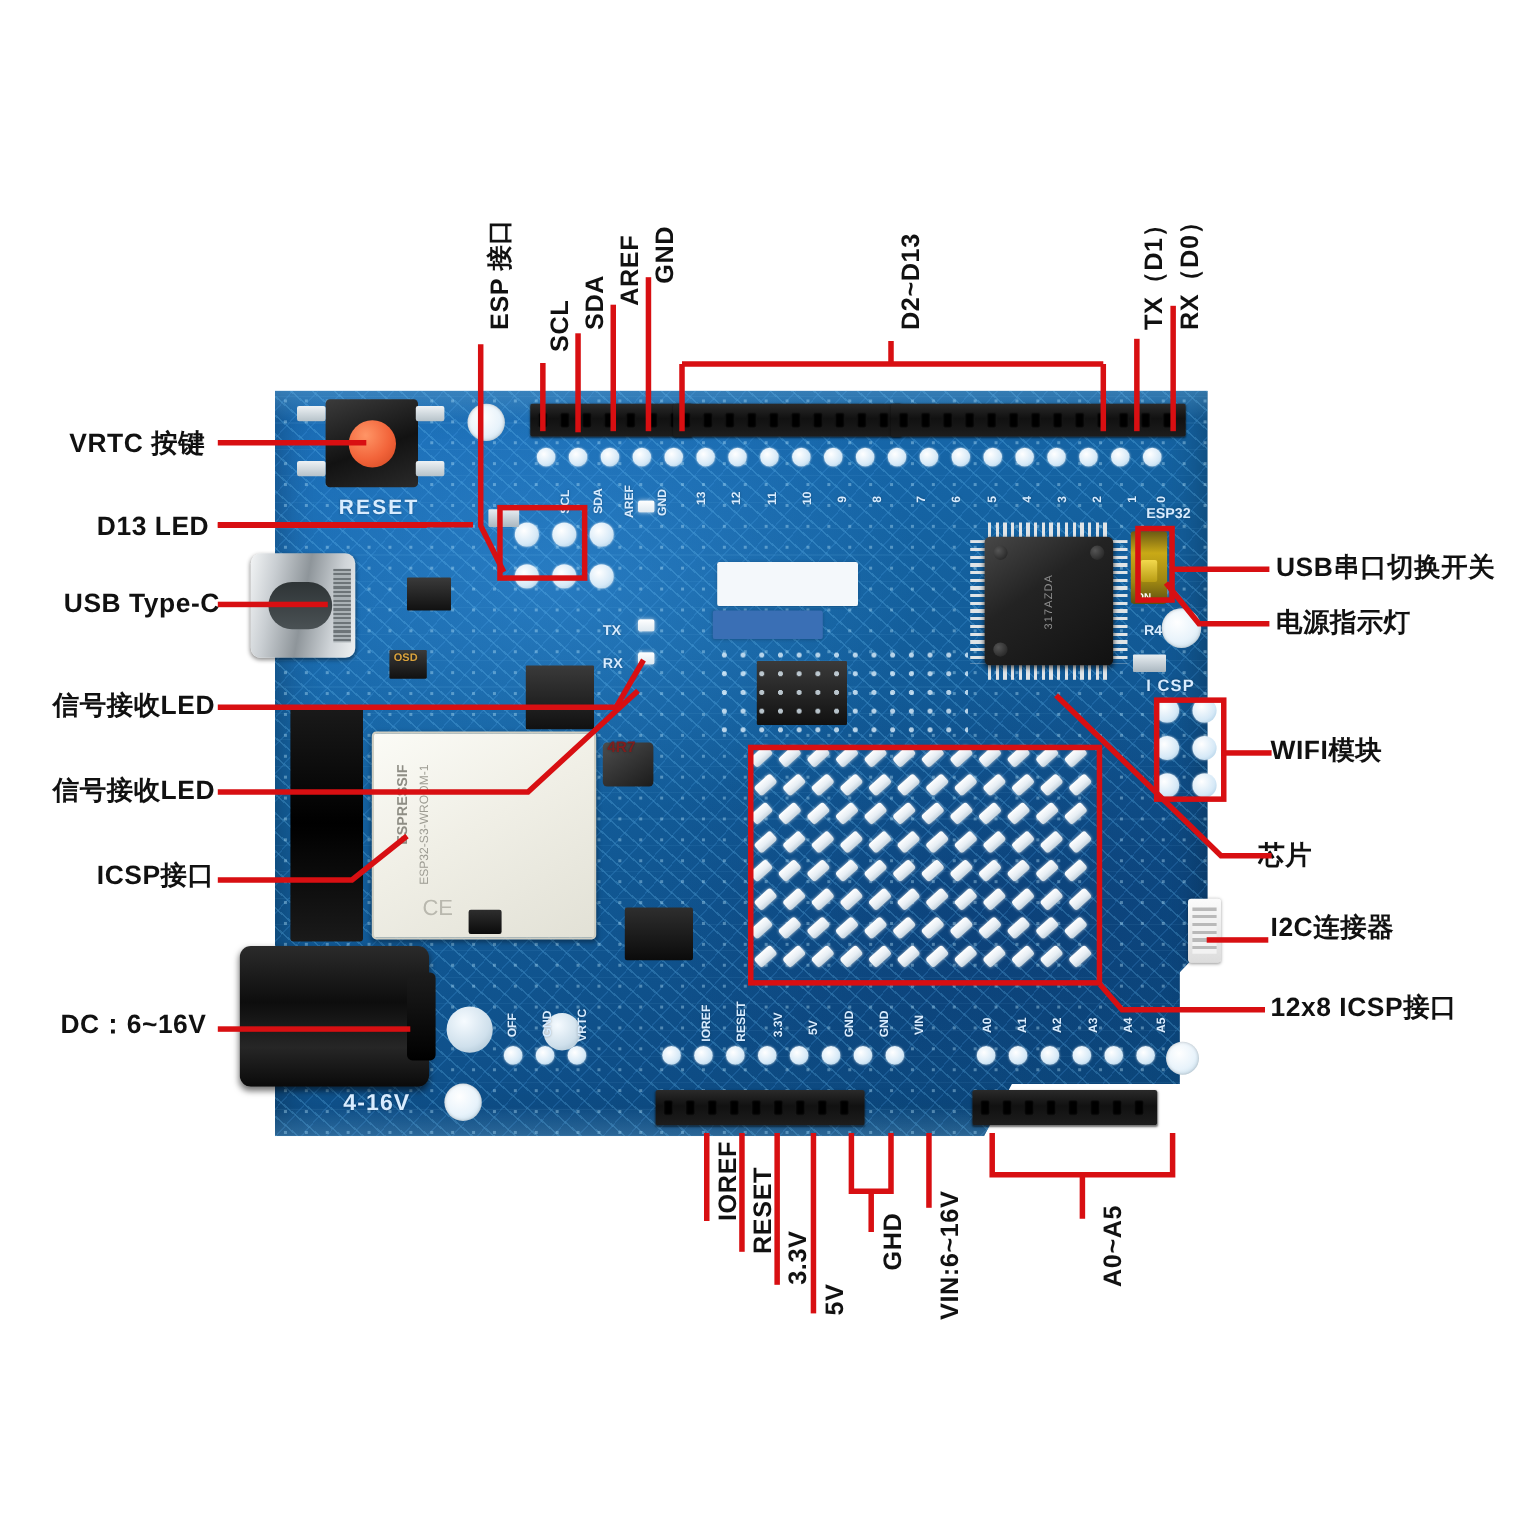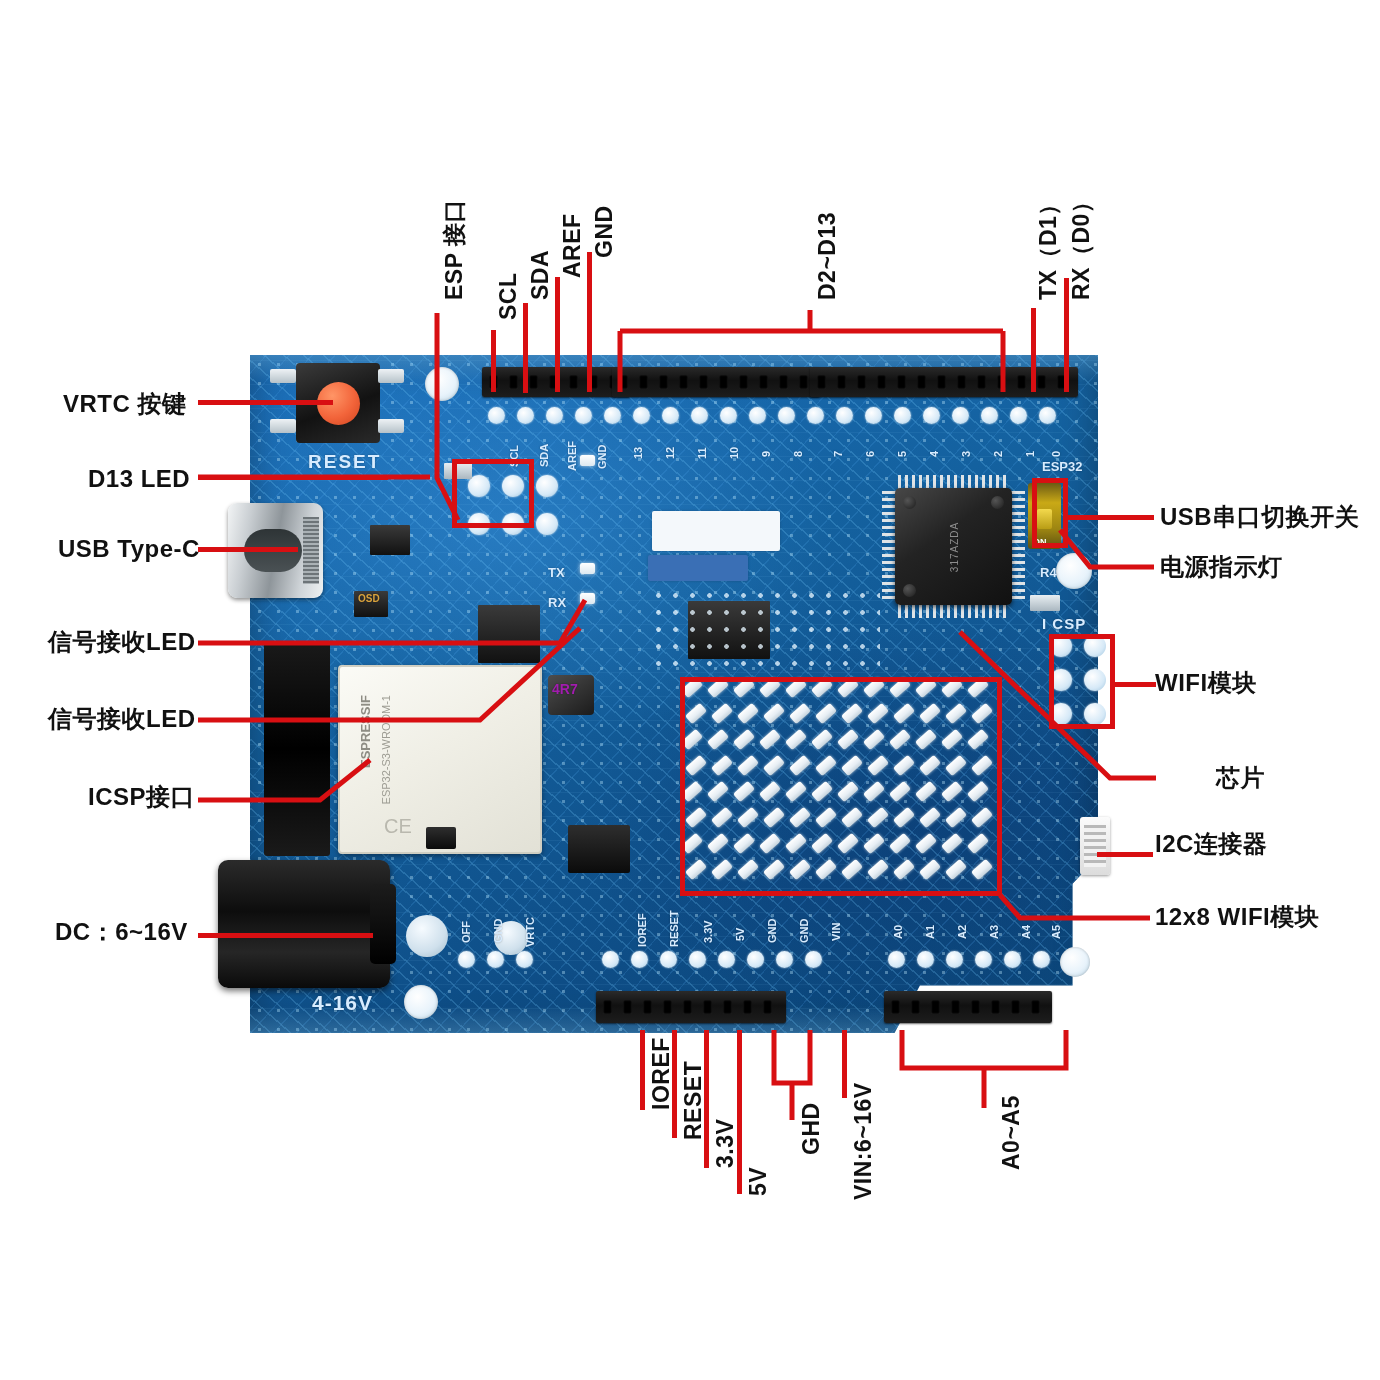--- a/index.html
+++ b/index.html
@@ -260,21 +260,21 @@
     <div class="ledsm" style="left:796px;top:176px;"></div>
 
     <div id="shield"></div>
     <div id="espmod">
       <span class="brand">ESPRESSIF</span>
       <span class="model">ESP32-S3-WROOM-1</span>
       <span class="ce">CE</span>
     </div>
 
     <div class="ind" style="left:298px;top:320px;width:46px;height:40px;"></div>
-    <div class="silk" style="left:302px;top:326px;font-size:14px;color:#a21caf;">4R7</div>
+    <div class="silk" style="left:302px;top:316px;font-size:14px;color:#7f1d1d;">4R7</div>
 
     <div class="reg" style="left:318px;top:470px;width:62px;height:48px;"></div>
     <div class="reg" style="left:176px;top:472px;width:30px;height:22px;"></div>
     <div class="smdblk" style="left:228px;top:250px;width:62px;height:58px;"></div>
     <div class="smdblk" style="left:438px;top:246px;width:82px;height:58px;"></div>
     <div class="smdblk" style="left:120px;top:170px;width:40px;height:30px;"></div>
     <div class="smd" style="left:194px;top:108px;width:28px;height:16px;"></div>
     <div class="cap_e" style="left:156px;top:560px;width:42px;height:42px;"></div>
     <div class="cap_e" style="left:244px;top:566px;width:34px;height:34px;"></div>
     <div class="whitebox" style="left:402px;top:156px;width:128px;height:40px;"></div>
@@ -546,29 +546,29 @@
   <div class="ln lnh" style="left:1066px;top:515px;width:88px;"></div>
 
   <div class="lbl h" style="left:1160px;top:555px;">电源指示灯</div>
   <svg class="brk" style="left:0;top:0;width:1380px;height:1380px;">
     <path d="M1154,567 L1090,567 L1060,530"></path>
   </svg>
 
   <div class="lbl h" style="left:1155px;top:671px;">WIFI模块</div>
   <div class="ln lnh" style="left:1110px;top:682px;width:46px;"></div>
 
-  <div class="lbl h" style="left:1216px;top:766px;">芯片</div>
+  <div class="lbl h" style="left:1144px;top:766px;">芯片</div>
   <svg class="brk" style="left:0;top:0;width:1380px;height:1380px;">
     <path d="M1156,778 L1110,778 L960,632"></path>
   </svg>
 
   <div class="lbl h" style="left:1155px;top:832px;">I2C连接器</div>
   <div class="ln lnh" style="left:1097px;top:852px;width:56px;"></div>
 
-  <div class="lbl h" style="left:1155px;top:905px;">12x8 WIFI模块</div>
+  <div class="lbl h" style="left:1155px;top:905px;">12x8 ICSP接口</div>
   <svg class="brk" style="left:0;top:0;width:1380px;height:1380px;">
     <path d="M1150,918 L1020,918 L1000,895"></path>
   </svg>
 
   <div class="lbl v" style="left:650px;top:1110px;">IOREF</div>
   <div class="ln lnv" style="left:640px;top:1030px;height:80px;"></div>
 
   <div class="lbl v" style="left:682px;top:1140px;">RESET</div>
   <div class="ln lnv" style="left:672px;top:1030px;height:108px;"></div>
 

